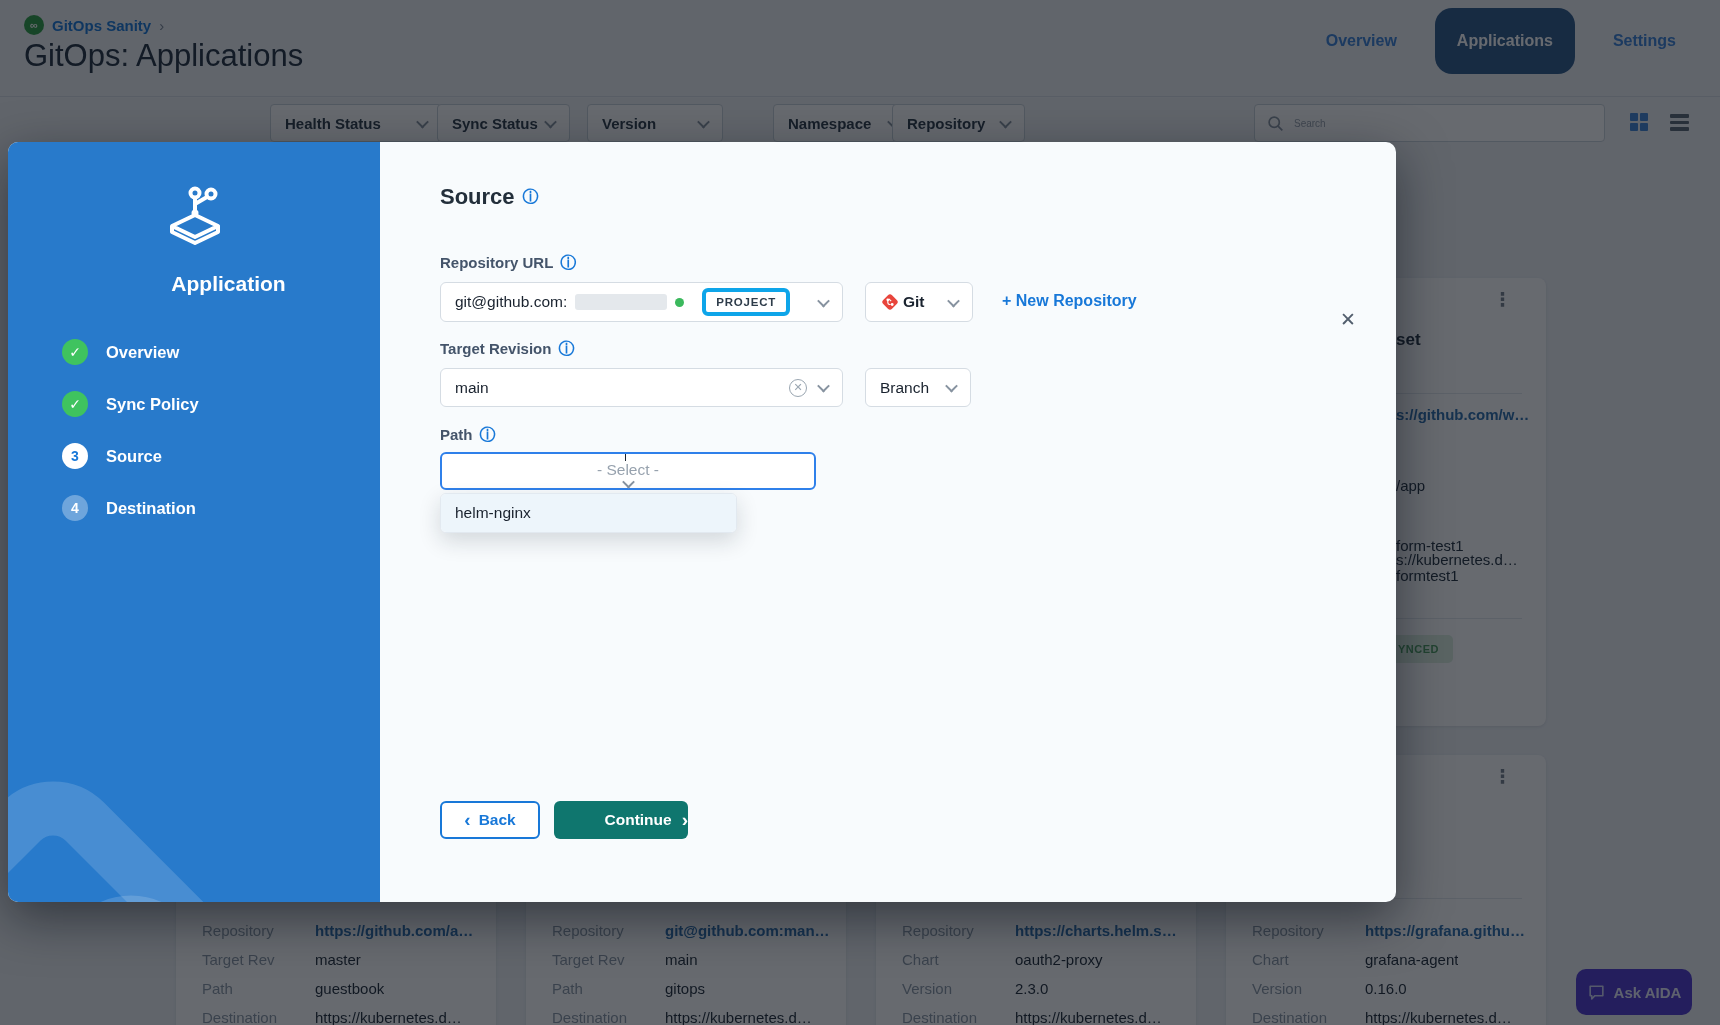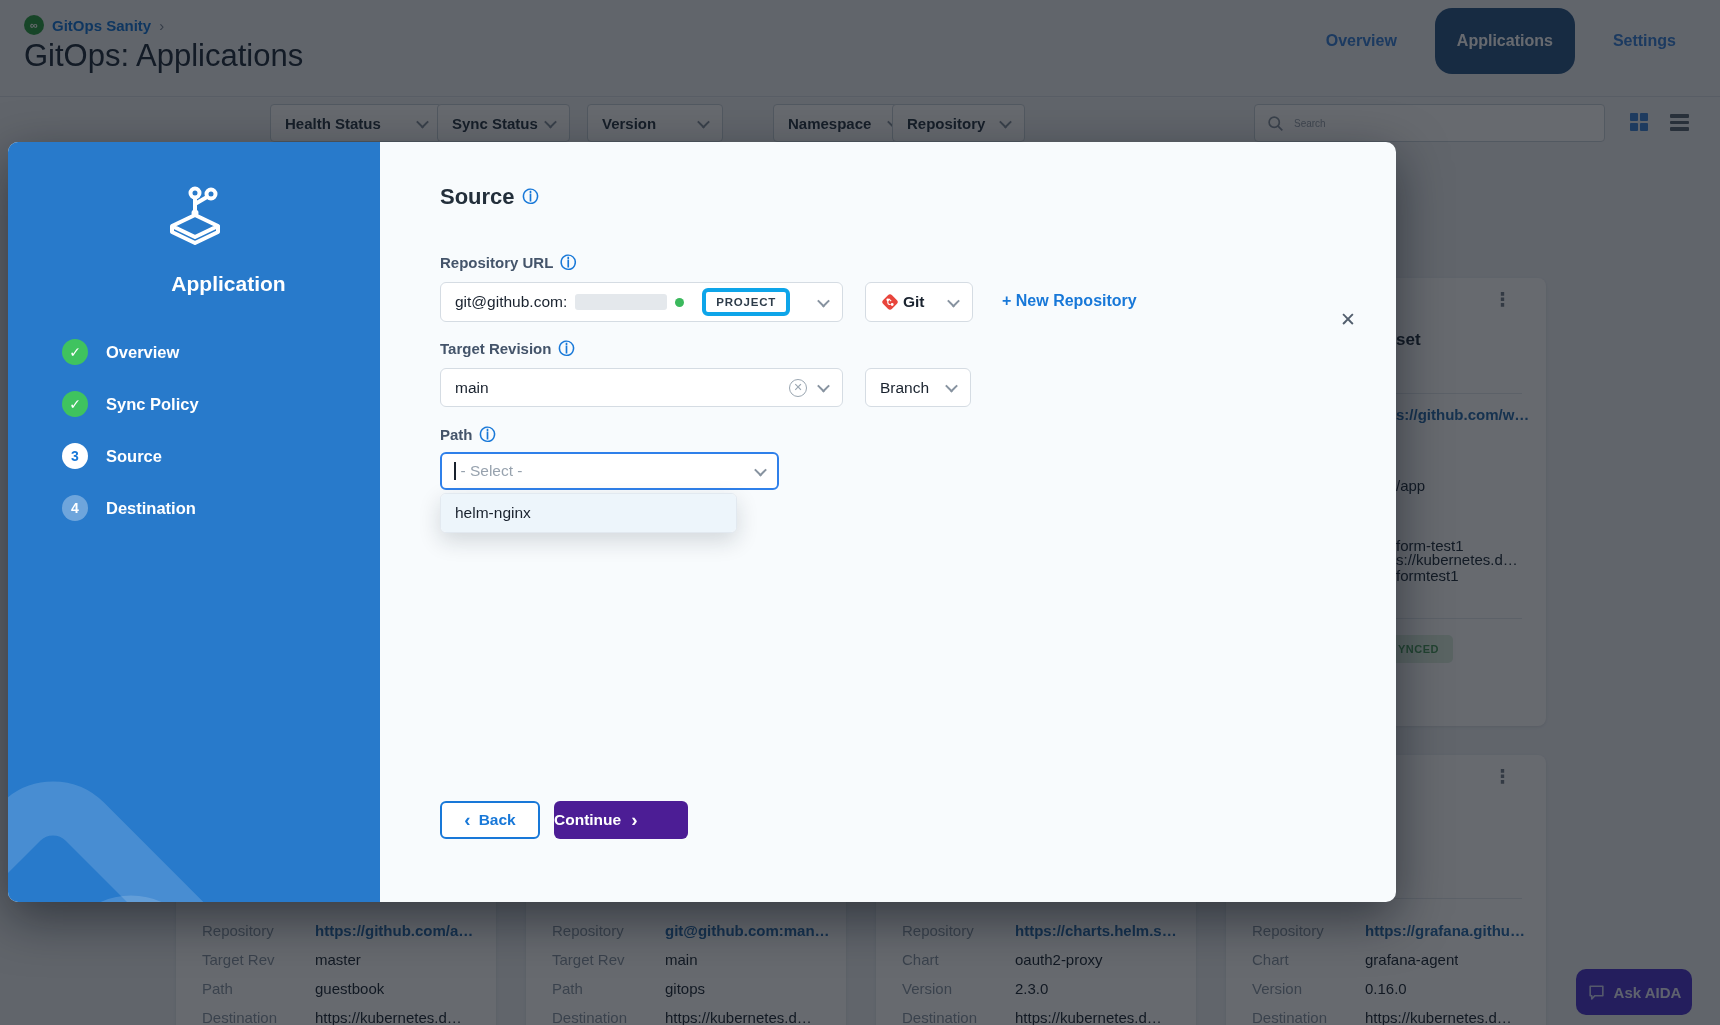--- a/index.html
+++ b/index.html
@@ -69,21 +69,21 @@
   .proj-badge { border:4px solid #0ea5e9; border-radius:6px; padding:4px 10px; font-size:11.5px; font-weight:700; letter-spacing:.8px; color:#2e3c4a; margin-left:18px; }
   .spacer { flex:1; }
   .clear-ico { width:18px; height:18px; border:1.5px solid #9aa6b1; border-radius:50%; color:#9aa6b1; font-size:11px; display:flex; align-items:center; justify-content:center; margin-right:12px; }
   .link-blue { color:#1878d8; font-size:16px; font-weight:700; text-decoration:none; }
   .pathsel { background:#fff; border:2px solid #2f80ea; border-radius:6px; display:flex; align-items:center; padding:0 12px; }
   .caret { width:1.5px; height:18px; background:#19222e; margin-right:5px; }
   .ph { color:#97a2ae; font-size:15.5px; }
   .ddpanel { background:#fff; border:1px solid #e2e9f0; border-radius:6px; box-shadow:0 8px 22px rgba(20,30,45,.16); overflow:hidden; }
   .ddopt { height:38px; line-height:38px; padding:0 14px; background:#edf5fb; font-size:15.5px; color:#19222e; cursor:pointer; }
   .btn-back { width:100px; height:38px; background:#fff; border:2px solid #1878d8; border-radius:6px; color:#1878d8; font-size:15.5px; font-weight:700; display:flex; align-items:center; justify-content:center; gap:8px; cursor:pointer; }
-  .btn-cont { width:134px; height:38px; background:#4c1d95; border:none; border-radius:6px; color:#fff; font-size:15.5px; font-weight:700; display:flex; align-items:center; justify-content:flex-start; gap:10px; cursor:pointer; }
+  .btn-cont { width:134px; height:38px; background:#0f766e; border:none; border-radius:6px; color:#fff; font-size:15.5px; font-weight:700; display:flex; align-items:center; justify-content:flex-end; gap:10px; cursor:pointer; }
   .bchev { font-size:19px; font-weight:700; line-height:1; margin-top:-2px; }
 </style>
 </head>
 <body>
 
 <div class="screen">
 
   <div class="page">
 
     <div class="abs crumb" style="left:24px; top:15px;">
@@ -337,21 +337,21 @@
     <div class="abs fld" style="left:857px; top:226px; width:106px; height:39px;">
       <span class="txt">Branch</span>
       <span class="spacer"></span>
       <span class="chev"></span>
     </div>
 
     <div class="abs flabel" style="left:432px; top:284px;">
       <span>Path</span>
       <span class="ico-info">ⓘ</span>
     </div>
-    <div class="abs pathsel" style="left:432px; top:310px; width:339px; height:38px;">
+    <div class="abs pathsel" style="left:432px; top:310px; width:376px; height:38px;flex-direction:column;">
       <span class="caret"></span>
       <span class="ph">- Select -</span>
       <span class="spacer"></span>
       <span class="chev"></span>
     </div>
     <div class="abs ddpanel" style="left:432px; top:351px; width:297px;">
       <div class="ddopt">helm-nginx</div>
     </div>
 
     <button class="abs btn-back" style="left:432px; top:659px;">

